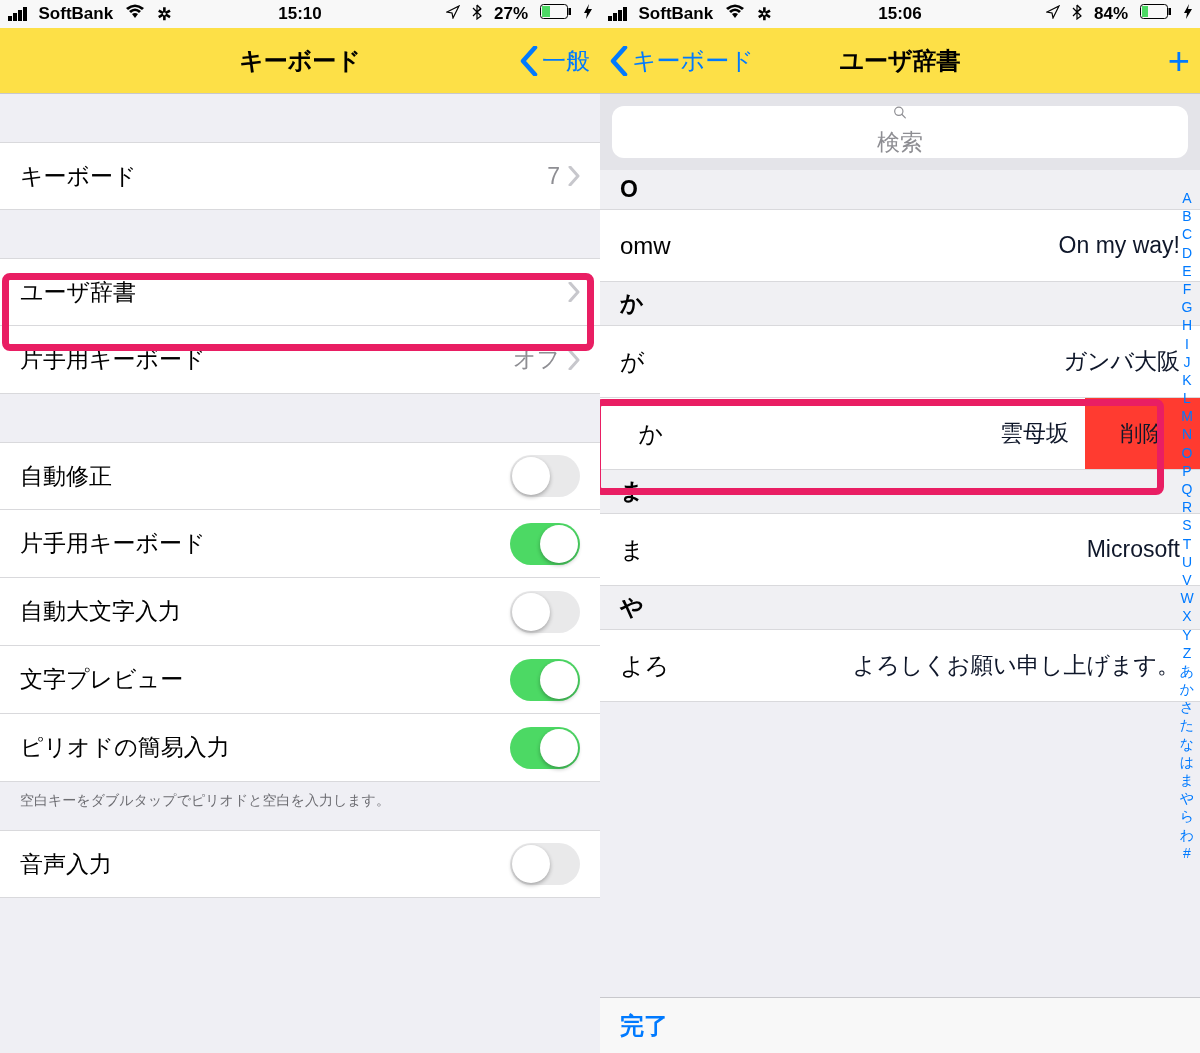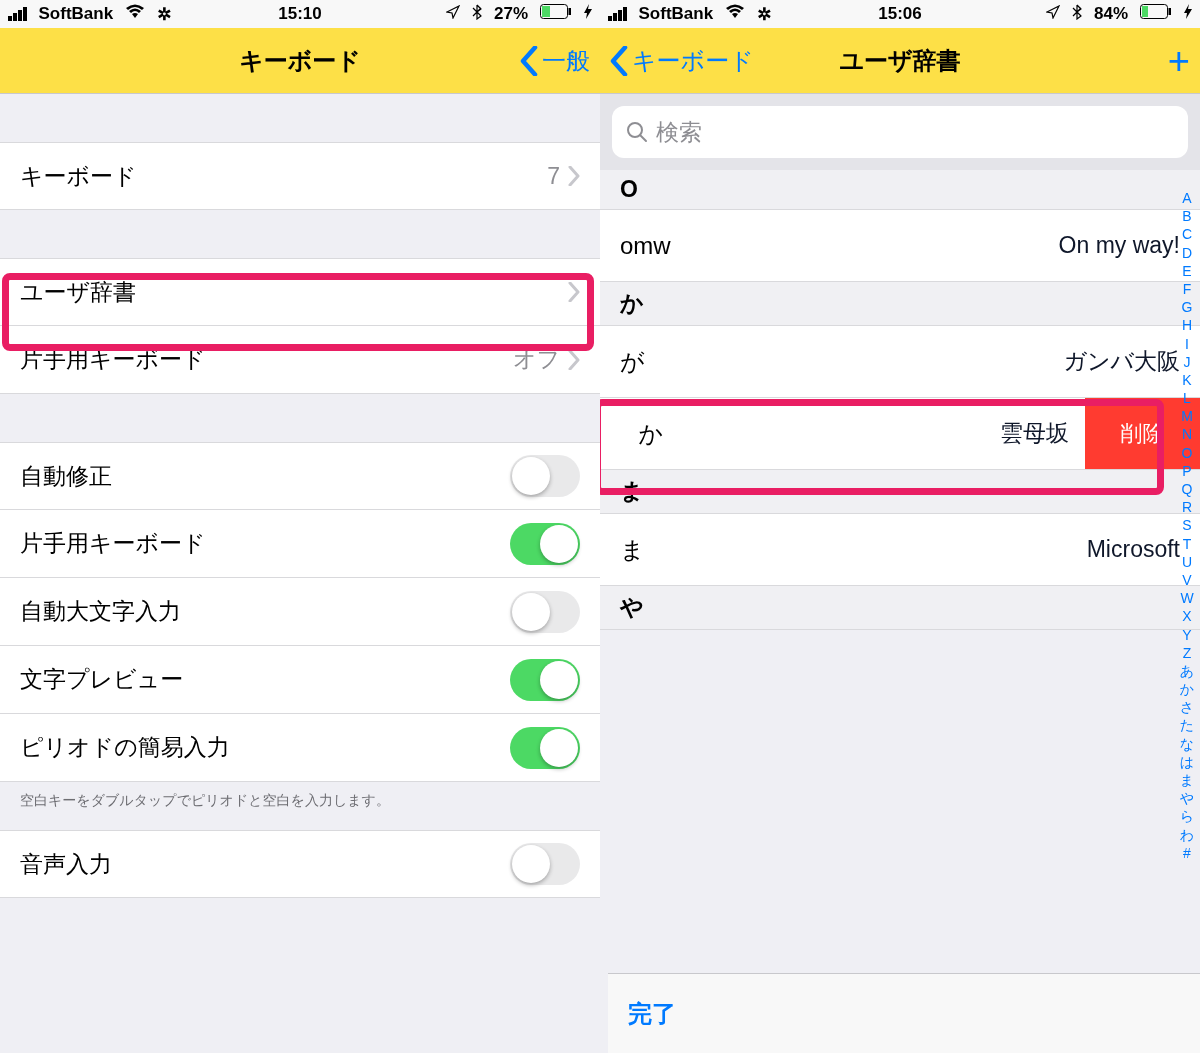--- a/index.html
+++ b/index.html
@@ -137,20 +137,21 @@
   .search-field {
     background:#fff;
     border-radius:12px;
     height:52px;
     display:flex;
     align-items:center;
     padding: 0 14px;
     color:#8e8e93;
     font-size:23px;
     gap:8px;
+    flex-direction:column;
   }
   .section-head {
     background:#f0f0f3;
     padding: 6px 20px;
     font-size:23px;
     font-weight:600;
     color:#000;
     border-bottom:1px solid #d9d9dc;
   }
   .entry {
@@ -161,21 +162,21 @@
     padding:0 20px;
     border-bottom:1px solid #d9d9dc;
     font-size:24px;
   }
   .entry .shortcut { flex:1; color:#000; }
   .entry .phrase { color:#0f172a; font-size:23px;}
   .entry.swiped { padding-left:14px; padding-right:0; }
   .entry.swiped .phrase { margin-right:16px; }
   .delete-btn {
     background:#ff3b30;
-    color:#ffffff;
+    color:#0f172a;
     width:115px;
     align-self:stretch;
     display:flex;
     align-items:center;
     justify-content:center;
     font-size:22px;
     cursor:pointer;
   }
 
   .index-bar {
@@ -188,22 +189,22 @@
     align-items:center;
     gap:0px;
     font-size:14px;
     color:#007aff;
     z-index:5;
   }
   .index-bar span { line-height:1.3; }
 
   .toolbar {
     position:absolute;
-    bottom:0; left:8px; right:0;
-    height:80px;
+    bottom:0; left:0; right:0;
+    height:56px;
     background:#f8f8f8;
     border-top:1px solid #c8c8cc;
     display:flex;
     align-items:center;
     padding: 0 20px;
   }
   .toolbar .done {
     color:#007aff;
     font-size:24px;
     font-weight:600;
@@ -433,20 +434,24 @@
       <div class="delete-btn">削除</div>
     </div>
 
     <div class="section-head">ま</div>
     <div class="entry">
       <span class="shortcut">ま</span>
       <span class="phrase">Microsoft</span>
     </div>
 
     <div class="section-head">や</div>
+    <div class="entry">
+      <span class="shortcut">よろ</span>
+      <span class="phrase">よろしくお願い申し上げます。</span>
+    </div>
 
     <div class="index-bar" id="index-bar">
         <span>A</span>
         <span>B</span>
         <span>C</span>
         <span>D</span>
         <span>E</span>
         <span>F</span>
         <span>G</span>
         <span>H</span>

